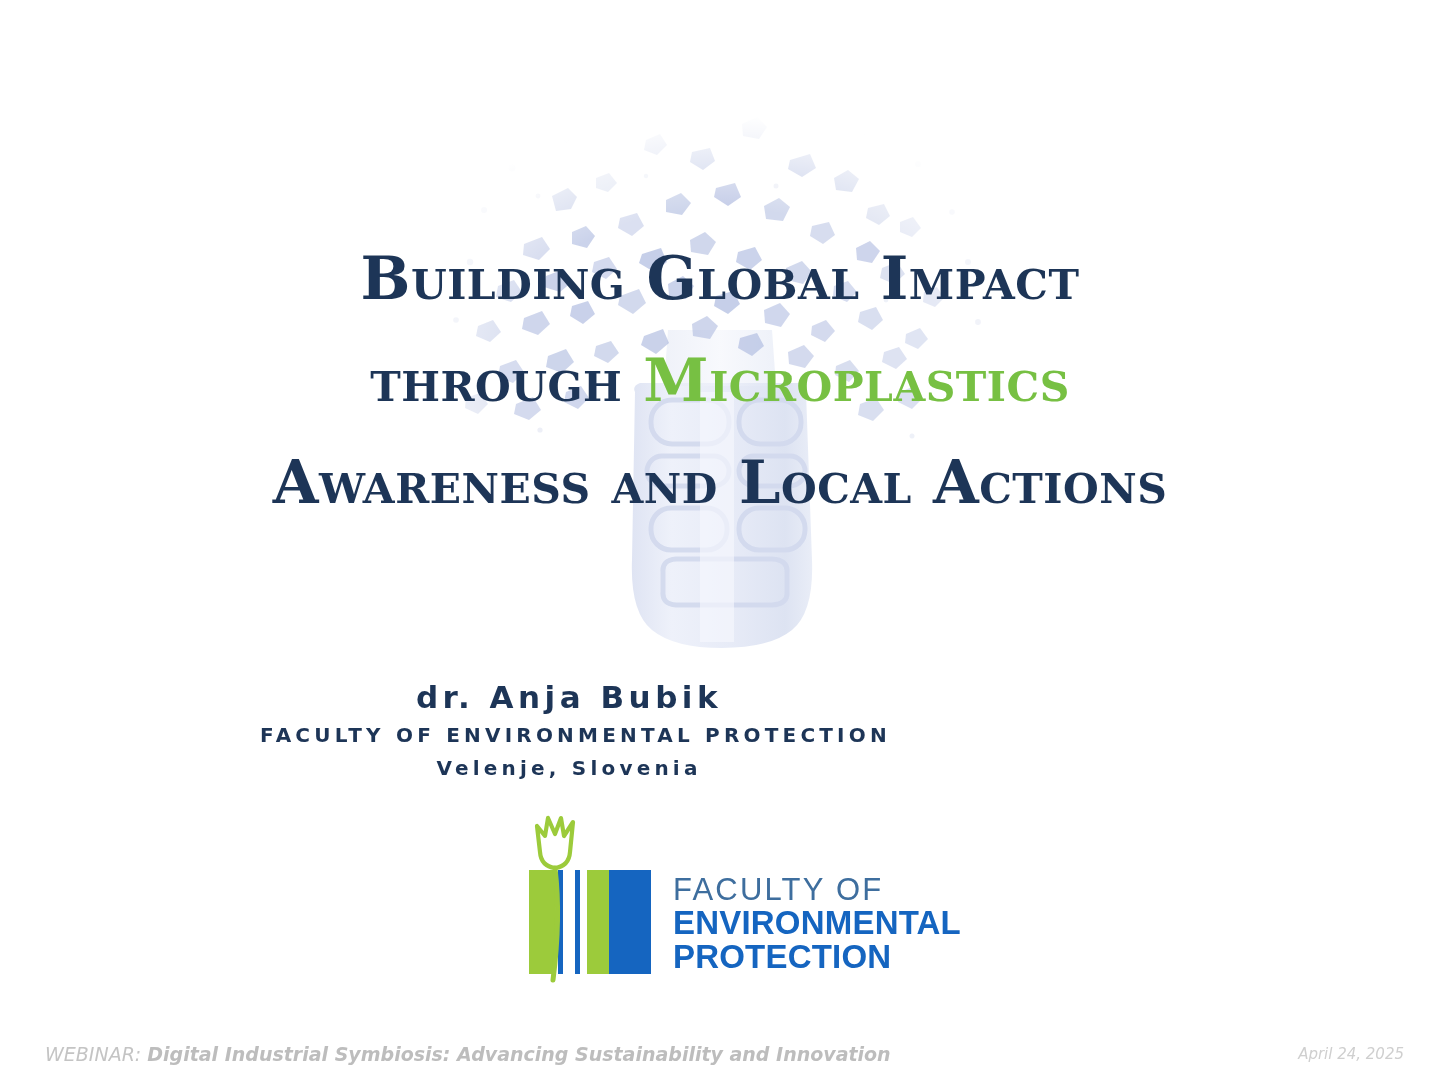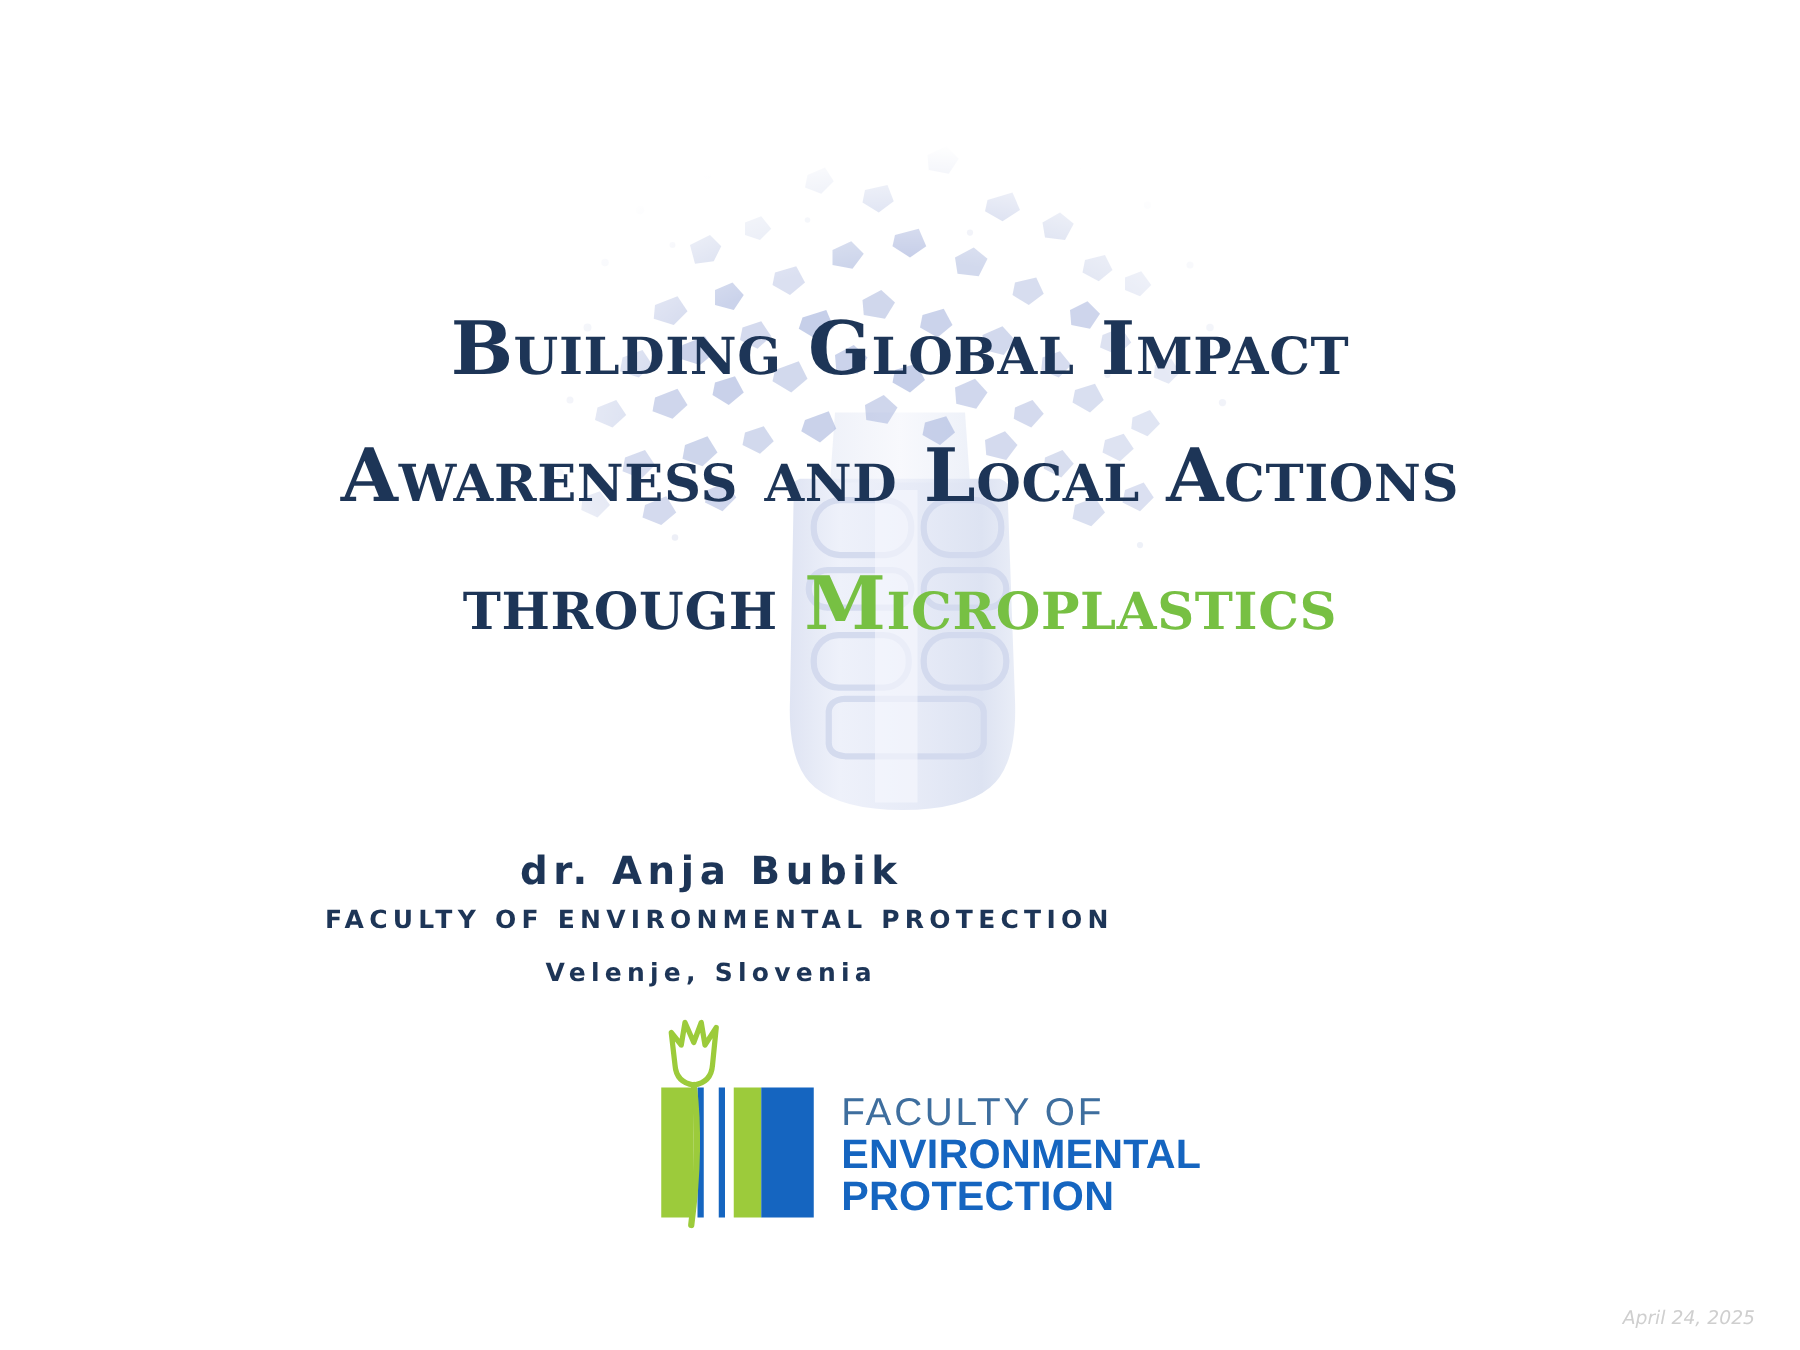--- a/index.html
+++ b/index.html
@@ -80,21 +80,21 @@
     margin-top: 4px;
     margin-left: 13px;
   }
   .author-city {
     font-family: "DejaVu Sans", "Liberation Sans", sans-serif;
     font-weight: bold;
     font-size: 20px;
     letter-spacing: 4.2px;
     color: #1d3557;
     line-height: 30px;
-    margin-top: 13px;
+    margin-top: 3px;
   }
 
   
   .logo {
     position: absolute;
     left: 513px;
     top: 808px;
     width: 470px;
     height: 175px;
     display: block;
@@ -270,22 +270,22 @@
         <circle cx="540" cy="430" r="2.6" opacity=".30"></circle>
         <circle cx="912" cy="436" r="2.5" opacity=".28"></circle>
       </g>
 
       <rect x="430" y="75" width="590" height="400" fill="url(#sprayFade)"></rect>
     </g>
   </svg>
 
   <div class="title-block">
     <div class="title-line">Building Global Impact</div>
+    <div class="title-line"><span>through </span><span class="hl">Microplastics</span></div>
     <div class="title-line">Awareness and Local Actions</div>
-    <div class="title-line"><span>through </span><span class="hl">Microplastics</span></div>
   </div>
 
   <div class="author-block">
     <div class="author-name">dr. Anja Bubik</div>
     <div class="author-affil">FACULTY OF ENVIRONMENTAL PROTECTION</div>
     <div class="author-city">Velenje, Slovenia</div>
   </div>
 
   <svg class="logo" viewBox="0 0 470 175" xmlns="http://www.w3.org/2000/svg">
 
@@ -303,16 +303,18 @@
     </g>
 
     <path d="M42 60 Q48 110 40 172" fill="none" stroke="#9CCB3B" stroke-width="5" stroke-linecap="round"></path>
 
     <text x="160" y="92" font-family="Liberation Sans, sans-serif" font-size="31" letter-spacing="2.2" fill="#3E6E9E">FACULTY OF</text>
     <text x="160" y="126" font-family="Liberation Sans, sans-serif" font-size="33" font-weight="bold" letter-spacing="0.2" fill="#1565C0">ENVIRONMENTAL</text>
     <text x="160" y="160" font-family="Liberation Sans, sans-serif" font-size="33" font-weight="bold" letter-spacing="0.2" fill="#1565C0">PROTECTION</text>
   </svg>
 
   <div class="footer">
+    <div class="footer-left"><span class="webinar-label">WEBINAR:</span>
+      <span class="webinar-title">Digital Industrial Symbiosis: Advancing Sustainability and Innovation</span></div>
     <div class="footer-right">April 24, 2025</div>
   </div>
 
 </div>
 
 </body></html>

